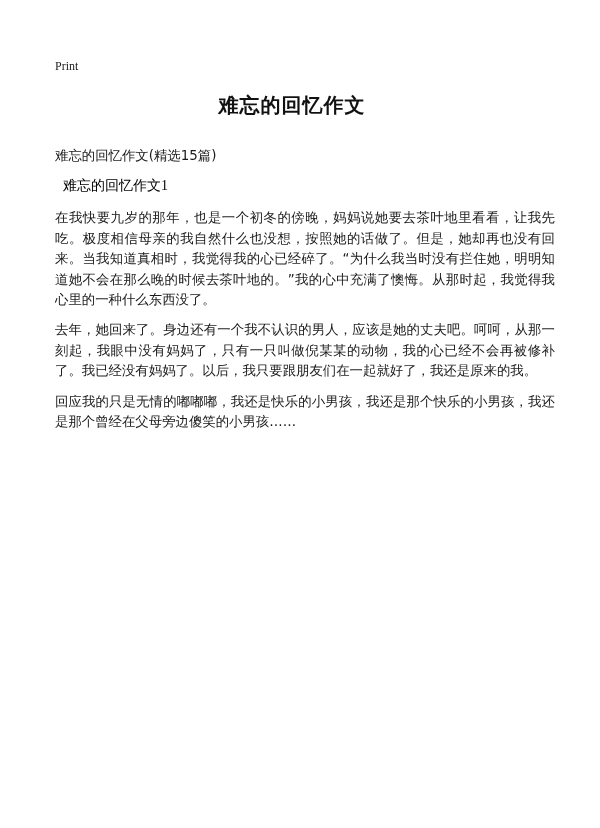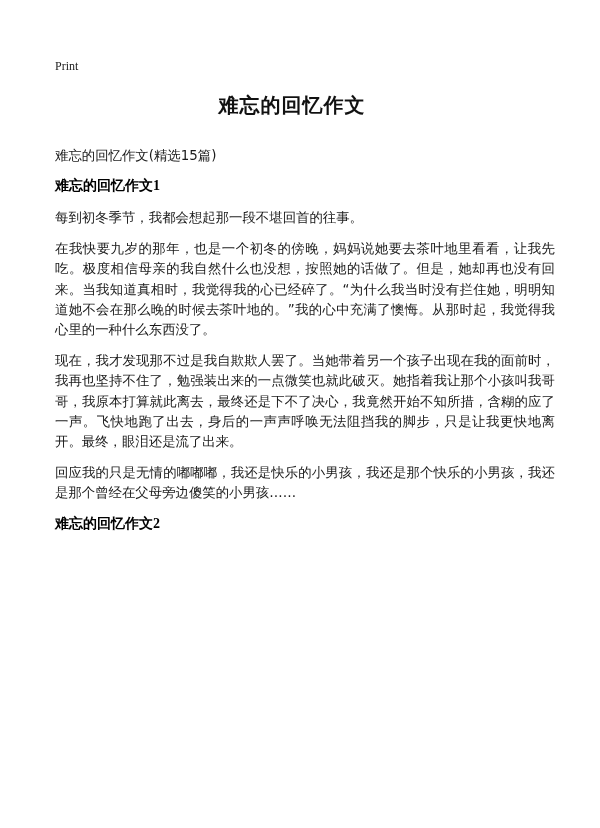--- a/index.html
+++ b/index.html
@@ -14,35 +14,33 @@
       font-family: "DejaVu Sans", sans-serif; font-size: 20px; font-weight: bold; color: #111;
       letter-spacing: 1px;
     }
     .content {
       position: absolute; left: 55px; top: 118px; width: 500px;
       font-family: "DejaVu Sans", sans-serif; font-size: 13.4px; line-height: 20.4px; color: #1a1a1a;
     }
     .subtitle { margin: 16px 0 10px 0; }
     p.para { margin: 0 0 10px 0; text-align: justify; word-break: break-all; }
     h2.section-heading {
-      margin: 4px 0 12px 0; font-family: "Liberation Serif", serif;
-      font-size: 14px; font-weight: bold; line-height: 20px; color: #000;
+      margin: 4px 0 12px 8px; font-family: "Liberation Serif", serif;
+      font-size: 14px; font-weight: normal; line-height: 20px; color: #000;
     }
   </style>
 </head>
 <body>
 
 <div class="page">
   <div class="print-label">Print</div>
   <div class="doc-title">难忘的回忆作文</div>
 
   <div class="content">
     <div class="subtitle">难忘的回忆作文(精选15篇)</div>
 
     <h2 class="section-heading">难忘的回忆作文1</h2>
-    <p class="para">每到初冬季节，我都会想起那一段不堪回首的往事。</p>
     <p class="para">在我快要九岁的那年，也是一个初冬的傍晚，妈妈说她要去茶叶地里看看，让我先吃。极度相信母亲的我自然什么也没想，按照她的话做了。但是，她却再也没有回来。当我知道真相时，我觉得我的心已经碎了。“为什么我当时没有拦住她，明明知道她不会在那么晚的时候去茶叶地的。”我的心中充满了懊悔。从那时起，我觉得我心里的一种什么东西没了。</p>
-    <p class="para">现在，我才发现那不过是我自欺欺人罢了。当她带着另一个孩子出现在我的面前时，我再也坚持不住了，勉强装出来的一点微笑也就此破灭。她指着我让那个小孩叫我哥哥，我原本打算就此离去，最终还是下不了决心，我竟然开始不知所措，含糊的应了一声。飞快地跑了出去，身后的一声声呼唤无法阻挡我的脚步，只是让我更快地离开。最终，眼泪还是流了出来。</p>
+    <p class="para">去年，她回来了。身边还有一个我不认识的男人，应该是她的丈夫吧。呵呵，从那一刻起，我眼中没有妈妈了，只有一只叫做倪某某的动物，我的心已经不会再被修补了。我已经没有妈妈了。以后，我只要跟朋友们在一起就好了，我还是原来的我。</p>
     <p class="para">回应我的只是无情的嘟嘟嘟，我还是快乐的小男孩，我还是那个快乐的小男孩，我还是那个曾经在父母旁边傻笑的小男孩……</p>
 
-    <h2 class="section-heading">难忘的回忆作文2</h2>
   </div>
 </div>
 
 </body></html>

